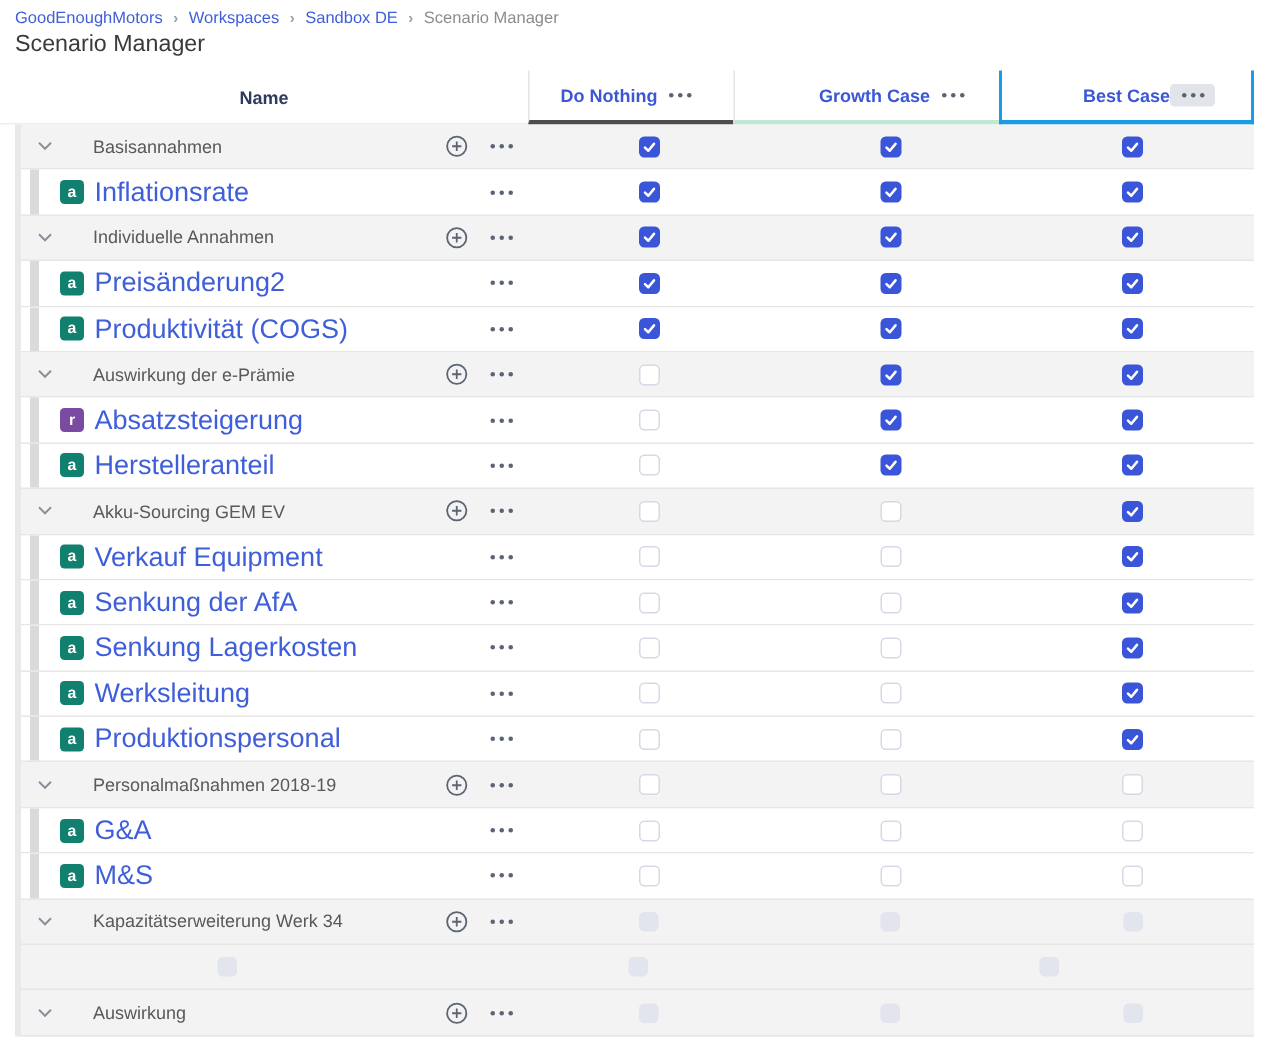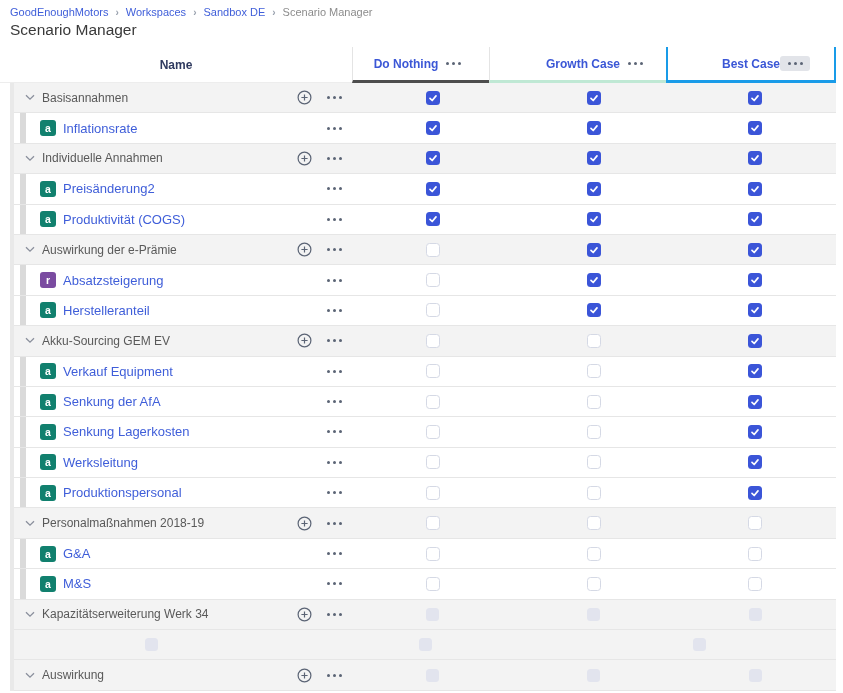--- a/index.html
+++ b/index.html
@@ -30,30 +30,30 @@
   .th-label{font-size:12px;font-weight:700;color:var(--scenario-label);cursor:pointer;}
   .menu-btn{display:inline-flex;align-items:center;padding:6px 6px;border-radius:3px;cursor:pointer;}
   .th.scenario.selected .menu-btn{background:#e2e4e9;}
   .dot{width:3px;height:3px;border-radius:50%;background:#5b6475;margin:0 1.5px;display:inline-block;}
 
   
   .tbody{margin-left:10px;border-left:4px solid #e9e9e9;width:826px;box-sizing:border-box;}
   .row{display:flex;height:30.4px;box-sizing:border-box;border-bottom:1px solid #e6e6e6;background:#fff;position:relative;}
   .row.group{background:#f3f3f3;}
   .cell.name{width:338px;box-sizing:border-box;display:flex;align-items:center;position:relative;}
-  .row.group .cell.name{padding-left:11px;}
+  .row.group .cell.name{padding-left:11px;gap:20px;}
   .row.item  .cell.name{padding-left:26px;}
   .indent-bar{position:absolute;left:6px;top:0;bottom:0;width:6px;background:#dadada;}
   .chevron{display:inline-flex;margin-right:7px;cursor:pointer;}
   .group-label{font-size:12px;color:#595959;white-space:nowrap;}
   .type-icon{
     width:16px;height:16px;border-radius:3px;color:#fff;font-size:10.5px;font-weight:700;
     display:inline-flex;align-items:center;justify-content:center;margin-right:7px;flex:0 0 16px;
   }
-  .item-label{font-size:13px;color:var(--link);text-decoration:none;cursor:pointer;white-space:nowrap;}
+  .item-label{font-size:18px;color:var(--link);text-decoration:none;cursor:pointer;white-space:nowrap;}
   .actions{margin-left:auto;display:flex;align-items:center;gap:13px;padding-right:9px;}
   .plus-btn,.more-btn{display:inline-flex;align-items:center;cursor:pointer;}
   .check-cell{flex:1;display:flex;align-items:center;justify-content:center;}
   .checkbox{
     width:14px;height:14px;border-radius:3.5px;box-sizing:border-box;
     display:flex;align-items:center;justify-content:center;cursor:pointer;
   }
   .checkbox.checked{background:var(--check);}
   .checkbox.unchecked{background:#fff;border:1px solid #d5d9e5;}
   .checkbox.disabled{background:#e2e4ee;width:13px;height:13px;cursor:default;}

